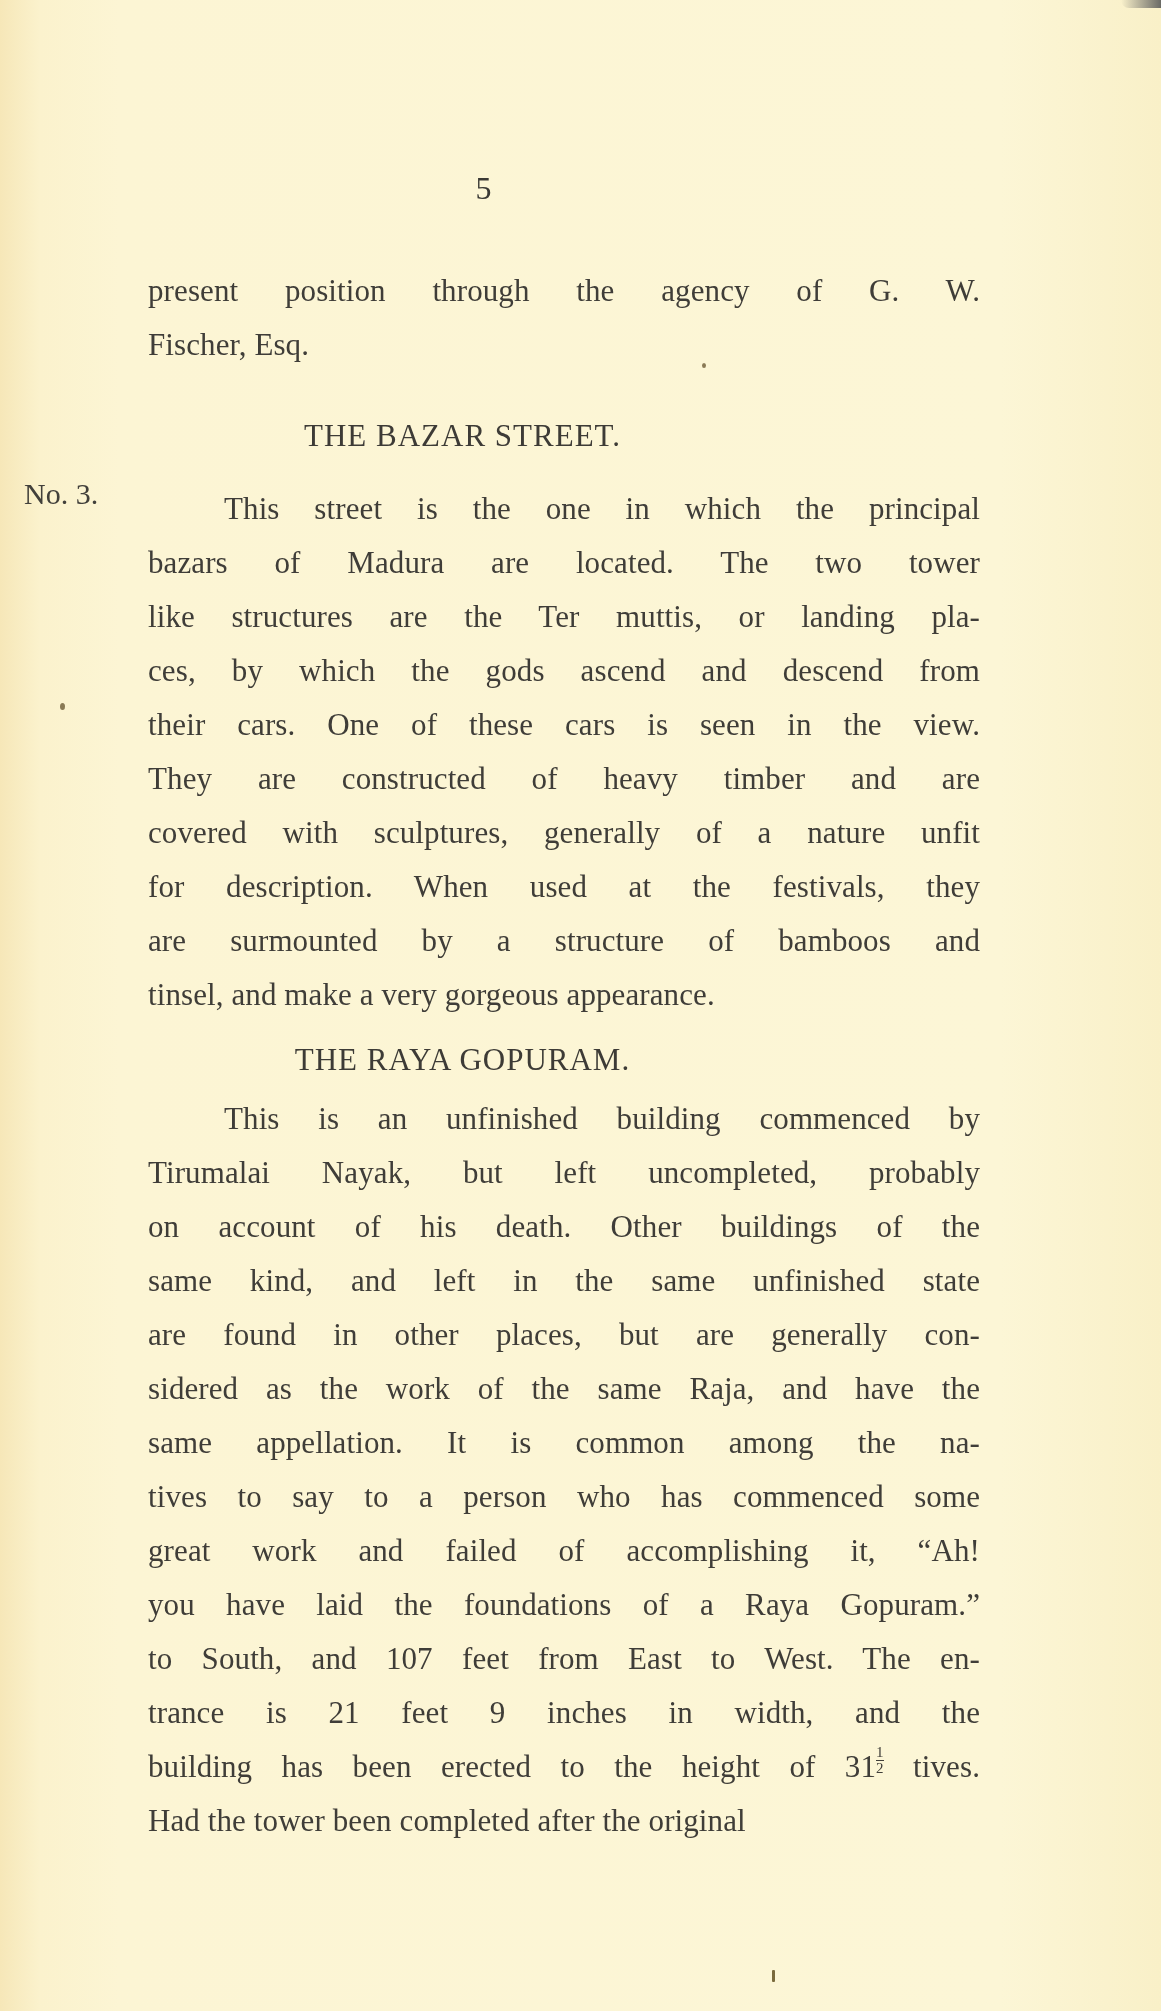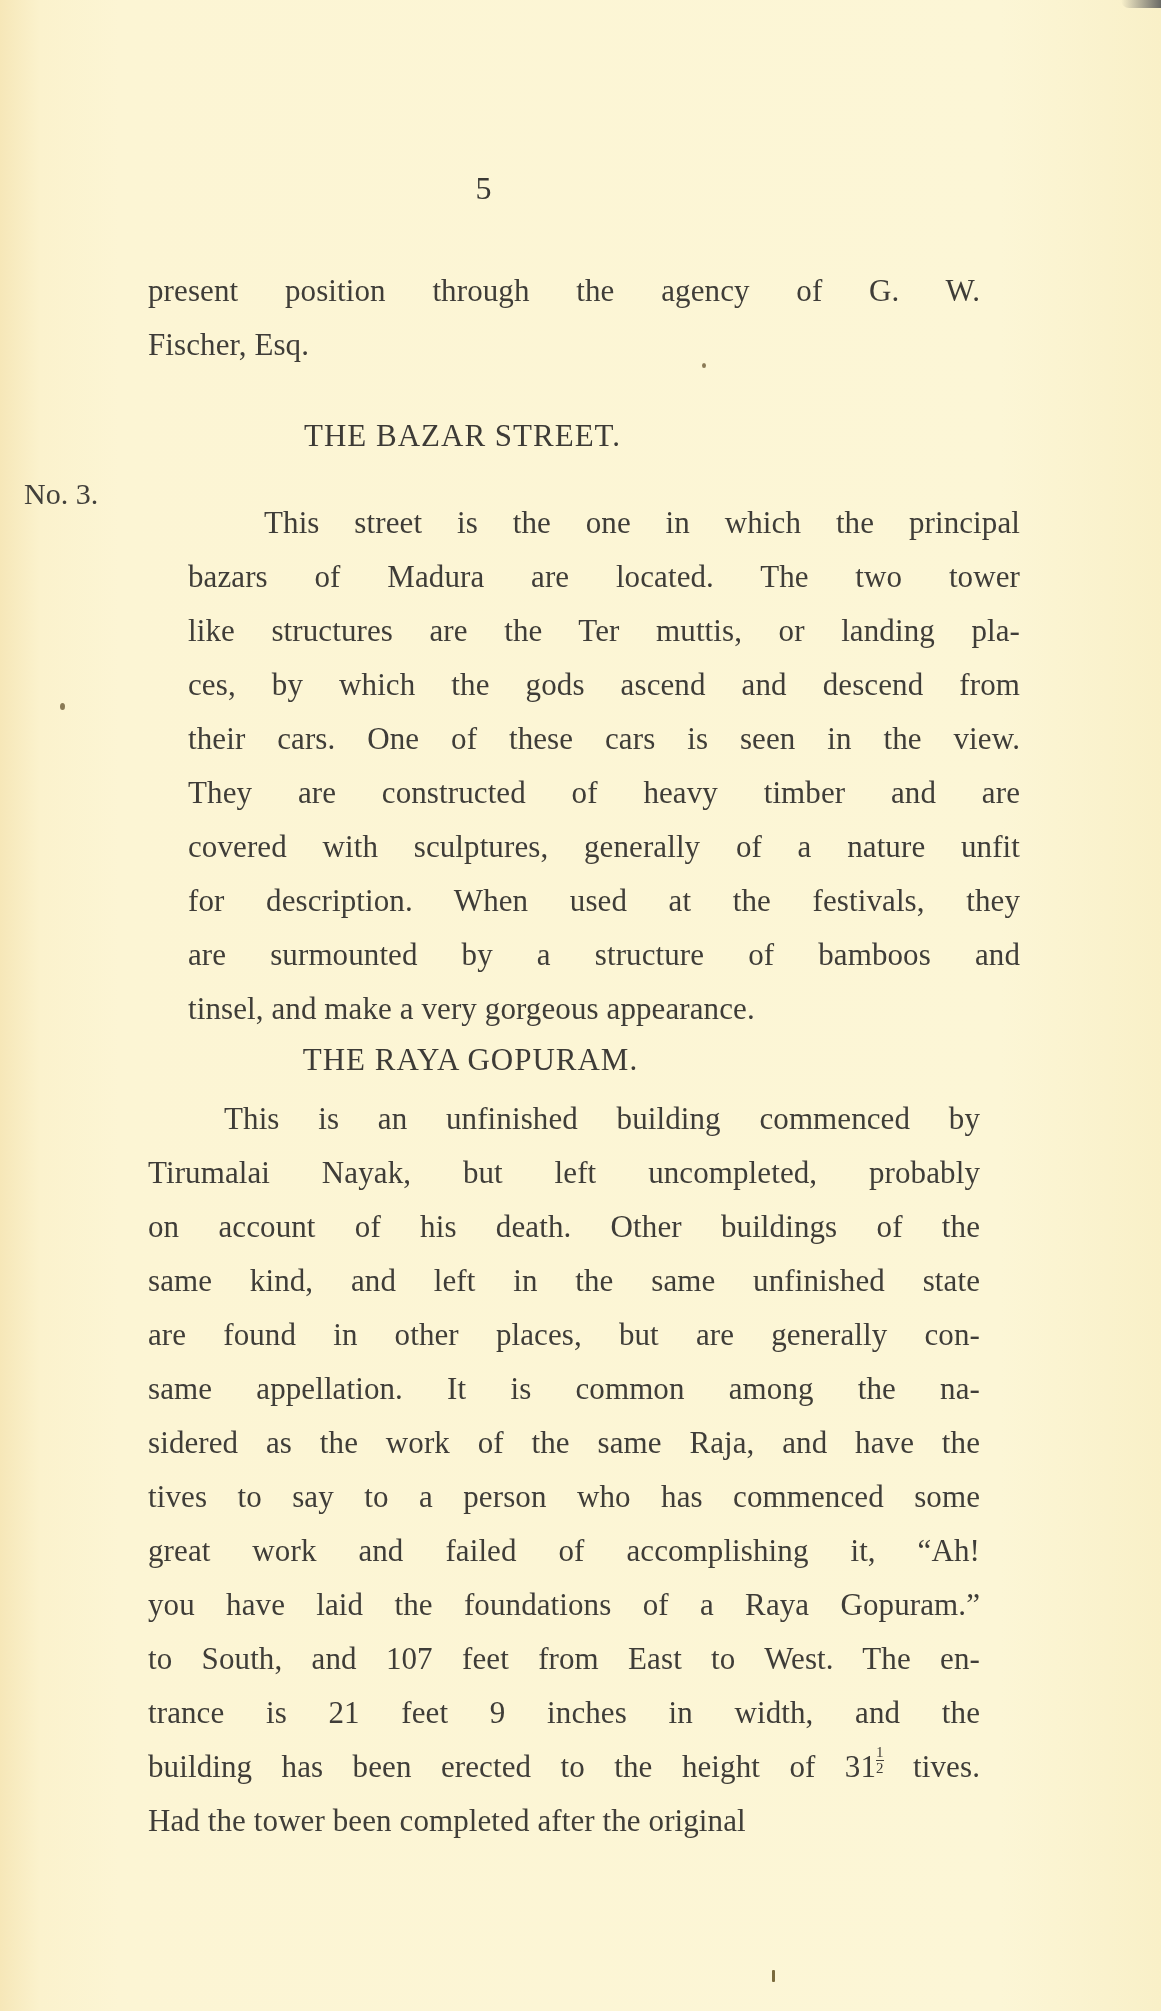--- a/index.html
+++ b/index.html
@@ -75,21 +75,21 @@
       left: 24px;
       font-size: 30px;
       color: #42403b;
     }
     .speck {
       position: absolute;
       background: #8a7a55;
       border-radius: 50%;
     }
     .block-1 { top: 264px; }
-    .block-2 { top: 496px; margin-left: 40px; }
+    .block-2 { top: 482px; }
     .block-3 { top: 1092px; }
     .frac {
       display: inline-block;
       font-size: 15px;
       line-height: 15px;
       vertical-align: 4px;
       text-align: center;
     }
     .frac span { display: block; }
   </style>
@@ -120,30 +120,30 @@
     <div class="line">their cars. One of these cars is seen in the view.</div>
     <div class="line">They are constructed of heavy timber and are</div>
     <div class="line">covered with sculptures, generally of a nature unfit</div>
     <div class="line">for description. When used at the festivals, they</div>
     <div class="line">are surmounted by a structure of bamboos and</div>
     <div class="line last">tinsel, and make a very gorgeous appearance.</div>
   </div>
 
   <div class="speck" style="left:60px; top:703px; width:5px; height:7px;"></div>
 
-  <div class="heading" style="top:1042px;padding-left:8px;">THE RAYA GOPURAM.</div>
+  <div class="heading" style="top:1042px;">THE RAYA GOPURAM.</div>
 
   <div class="text-block block-3">
     <div class="line indent">This is an unfinished building commenced by</div>
     <div class="line">Tirumalai Nayak, but left uncompleted, probably</div>
     <div class="line">on account of his death. Other buildings of the</div>
     <div class="line">same kind, and left in the same unfinished state</div>
     <div class="line">are found in other places, but are generally con-</div>
+    <div class="line">sidered as the work of the same Raja, and have the</div>
     <div class="line">same appellation. It is common among the na-</div>
-    <div class="line">sidered as the work of the same Raja, and have the</div>
     <div class="line">tives to say to a person who has commenced some</div>
     <div class="line">great work and failed of accomplishing it, “Ah!</div>
     <div class="line">you have laid the foundations of a Raya Gopuram.”</div>
     <div class="line">to South, and 107 feet from East to West. The en-</div>
     <div class="line">trance is 21 feet 9 inches in width, and the</div>
     <div class="line last" style="text-align-last:justify;">
       <span>building has been erected to the height of 31</span><span class="frac"><span style="border-bottom:1px solid #3f3d38;">1</span><span>2</span></span><span> tives.</span>
     </div>
     <div class="line last">Had the tower been completed after the original</div>
   </div>

